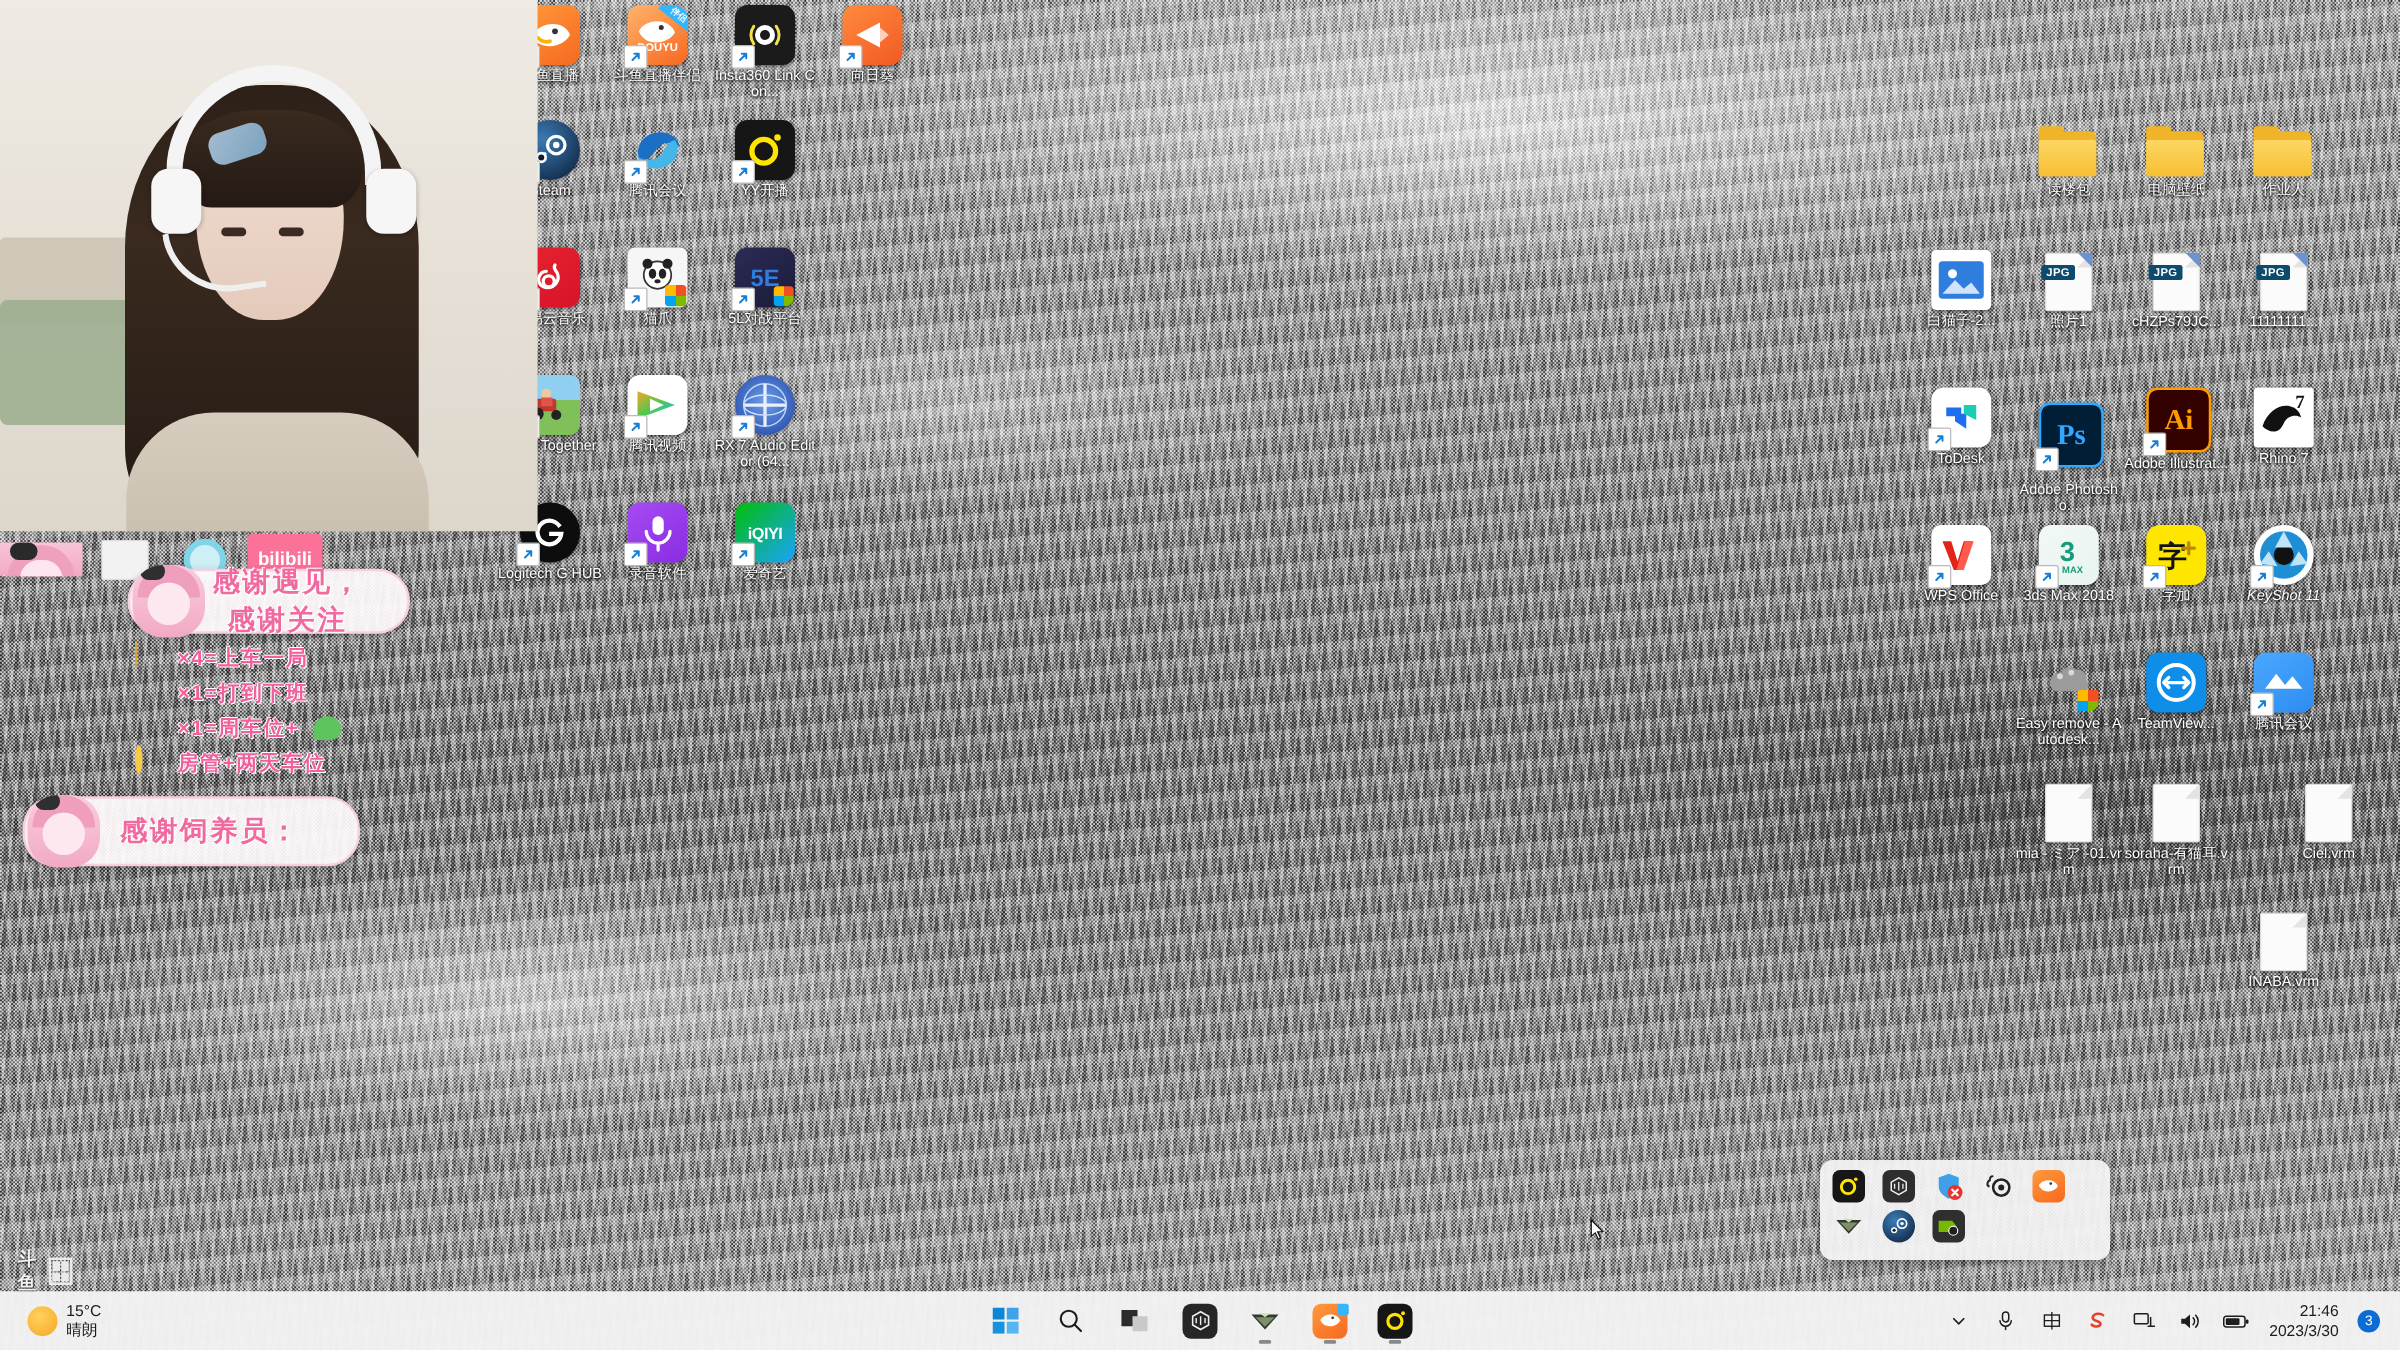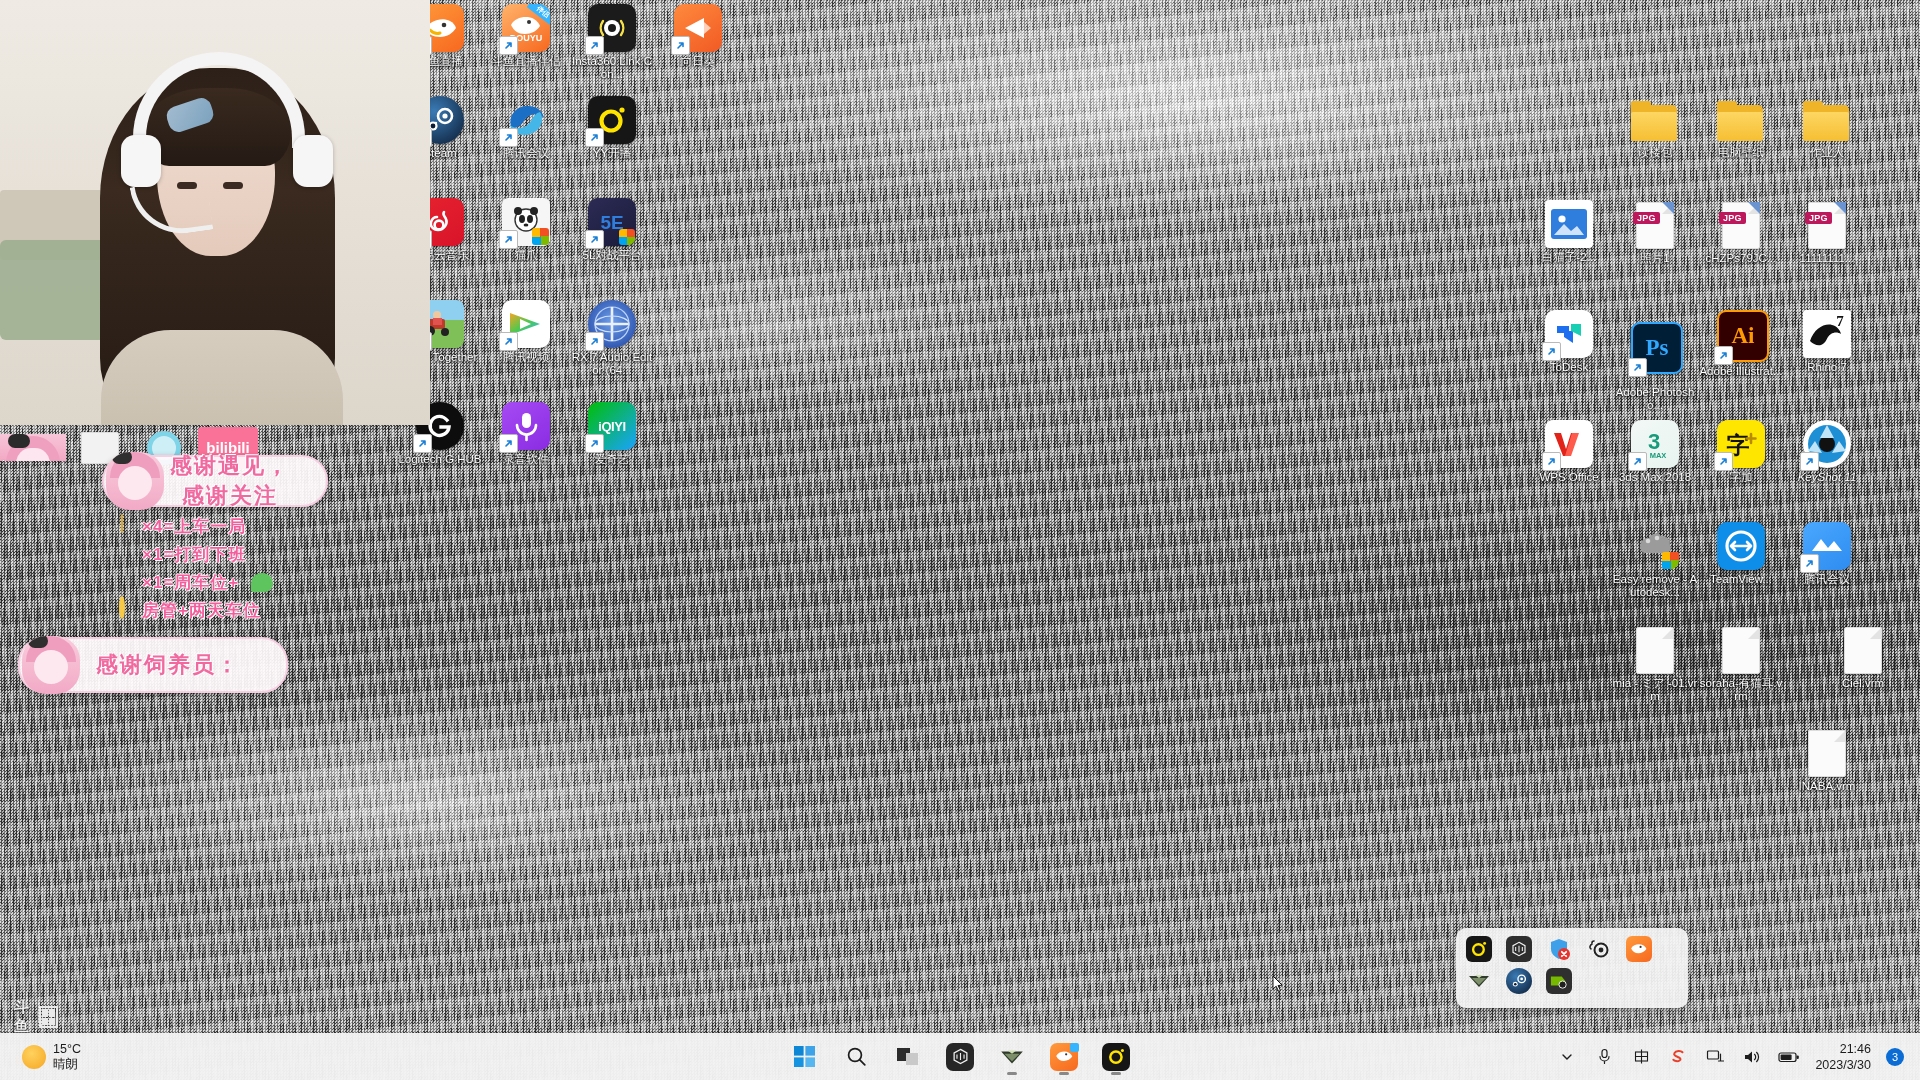--- a/index.html
+++ b/index.html
@@ -66,21 +66,21 @@
   .doc{
     width:36px;height:45px;background:#fbfbfb;position:relative;
     border:1px solid #dcdcdc;border-radius:2px;margin:2px auto 0;
     box-shadow:0 1px 2px rgba(0,0,0,.35);
   }
   .doc:before{
     content:"";position:absolute;right:0;top:0;border-width:0 0 11px 11px;
     border-style:solid;border-color:transparent transparent #e3e3e3 transparent;
   }
   .doc .jpgtag{
-    position:absolute;left:-4px;top:9px;background:#be185d;color:#fff;
+    position:absolute;left:-4px;top:9px;background:#0c4a6e;color:#fff;
     font-size:9px;font-weight:bold;padding:1px 4px;border-radius:2px;letter-spacing:.3px;
   }
   .doc .corner{
     position:absolute;right:-1px;top:-1px;width:12px;height:12px;
     background:#6b93d0;clip-path:polygon(0 0,100% 0,100% 100%);
   }
   
   #webcam{
     position:absolute;left:0;top:0;width:430px;height:425px;overflow:hidden;
     background:linear-gradient(160deg,#e9e3da 0%,#dfd8cf 40%,#cfc6bb 100%);
@@ -171,21 +171,21 @@
   .chat-bubble .bubble-av .f2{position:absolute;left:12px;top:14px;width:34px;height:34px;background:#fde8f0;border-radius:17px;}
   .chat-bubble .bubble-av .b2{position:absolute;left:6px;top:-2px;width:20px;height:14px;background:#2f2f2f;border-radius:8px;}
   .chat-bubble .bubble-text{
     flex:1;text-align:center;font-size:22px;font-weight:bold;color:#f06aa0;
     letter-spacing:2px;text-shadow:1px 1px 0 #fff,-1px -1px 0 #fff;
     padding-right:30px;
   }
   #bubble-top{left:102px;top:455px;width:222px;height:48px;}
   #bubble-bottom{left:18px;top:637px;width:266px;height:52px;}
 
-  .perk-list{position:absolute;left:108px;top:512px;width:260px;text-align:center;}
+  .perk-list{position:absolute;left:108px;top:512px;width:260px;}
   .perk-row{display:flex;align-items:center;height:28px;gap:6px;}
   .perk-icon{width:28px;height:22px;flex:0 0 28px;position:relative;}
   .perk-text{
     font-size:17px;font-weight:bold;color:#f35f9c;letter-spacing:1px;
     text-shadow:1px 1px 0 #fff,-1px 0 0 #fff,0 -1px 0 #fff;white-space:nowrap;
   }
   .gold-bar{width:26px;height:15px;background:linear-gradient(135deg,#ffe9a0,#f2c24a);border-radius:3px;transform:skewX(-16deg);border:1px solid #d9a72f;}
   .plane{width:28px;height:20px;background:linear-gradient(135deg,#fff,#c52d2d);clip-path:polygon(0 60%,45% 45%,25% 0,55% 35%,100% 25%,62% 62%,74% 100%,38% 72%);}
   .rocket{width:20px;height:24px;background:linear-gradient(180deg,#f3f3f3 0 55%,#d43a3a 55% 100%);border-radius:10px 10px 4px 4px;}
   .crown{width:26px;height:22px;background:radial-gradient(circle at 50% 45%,#c98bf0,#7d3fb5);border-radius:50%;border:3px solid #f6c948;box-sizing:border-box;}

